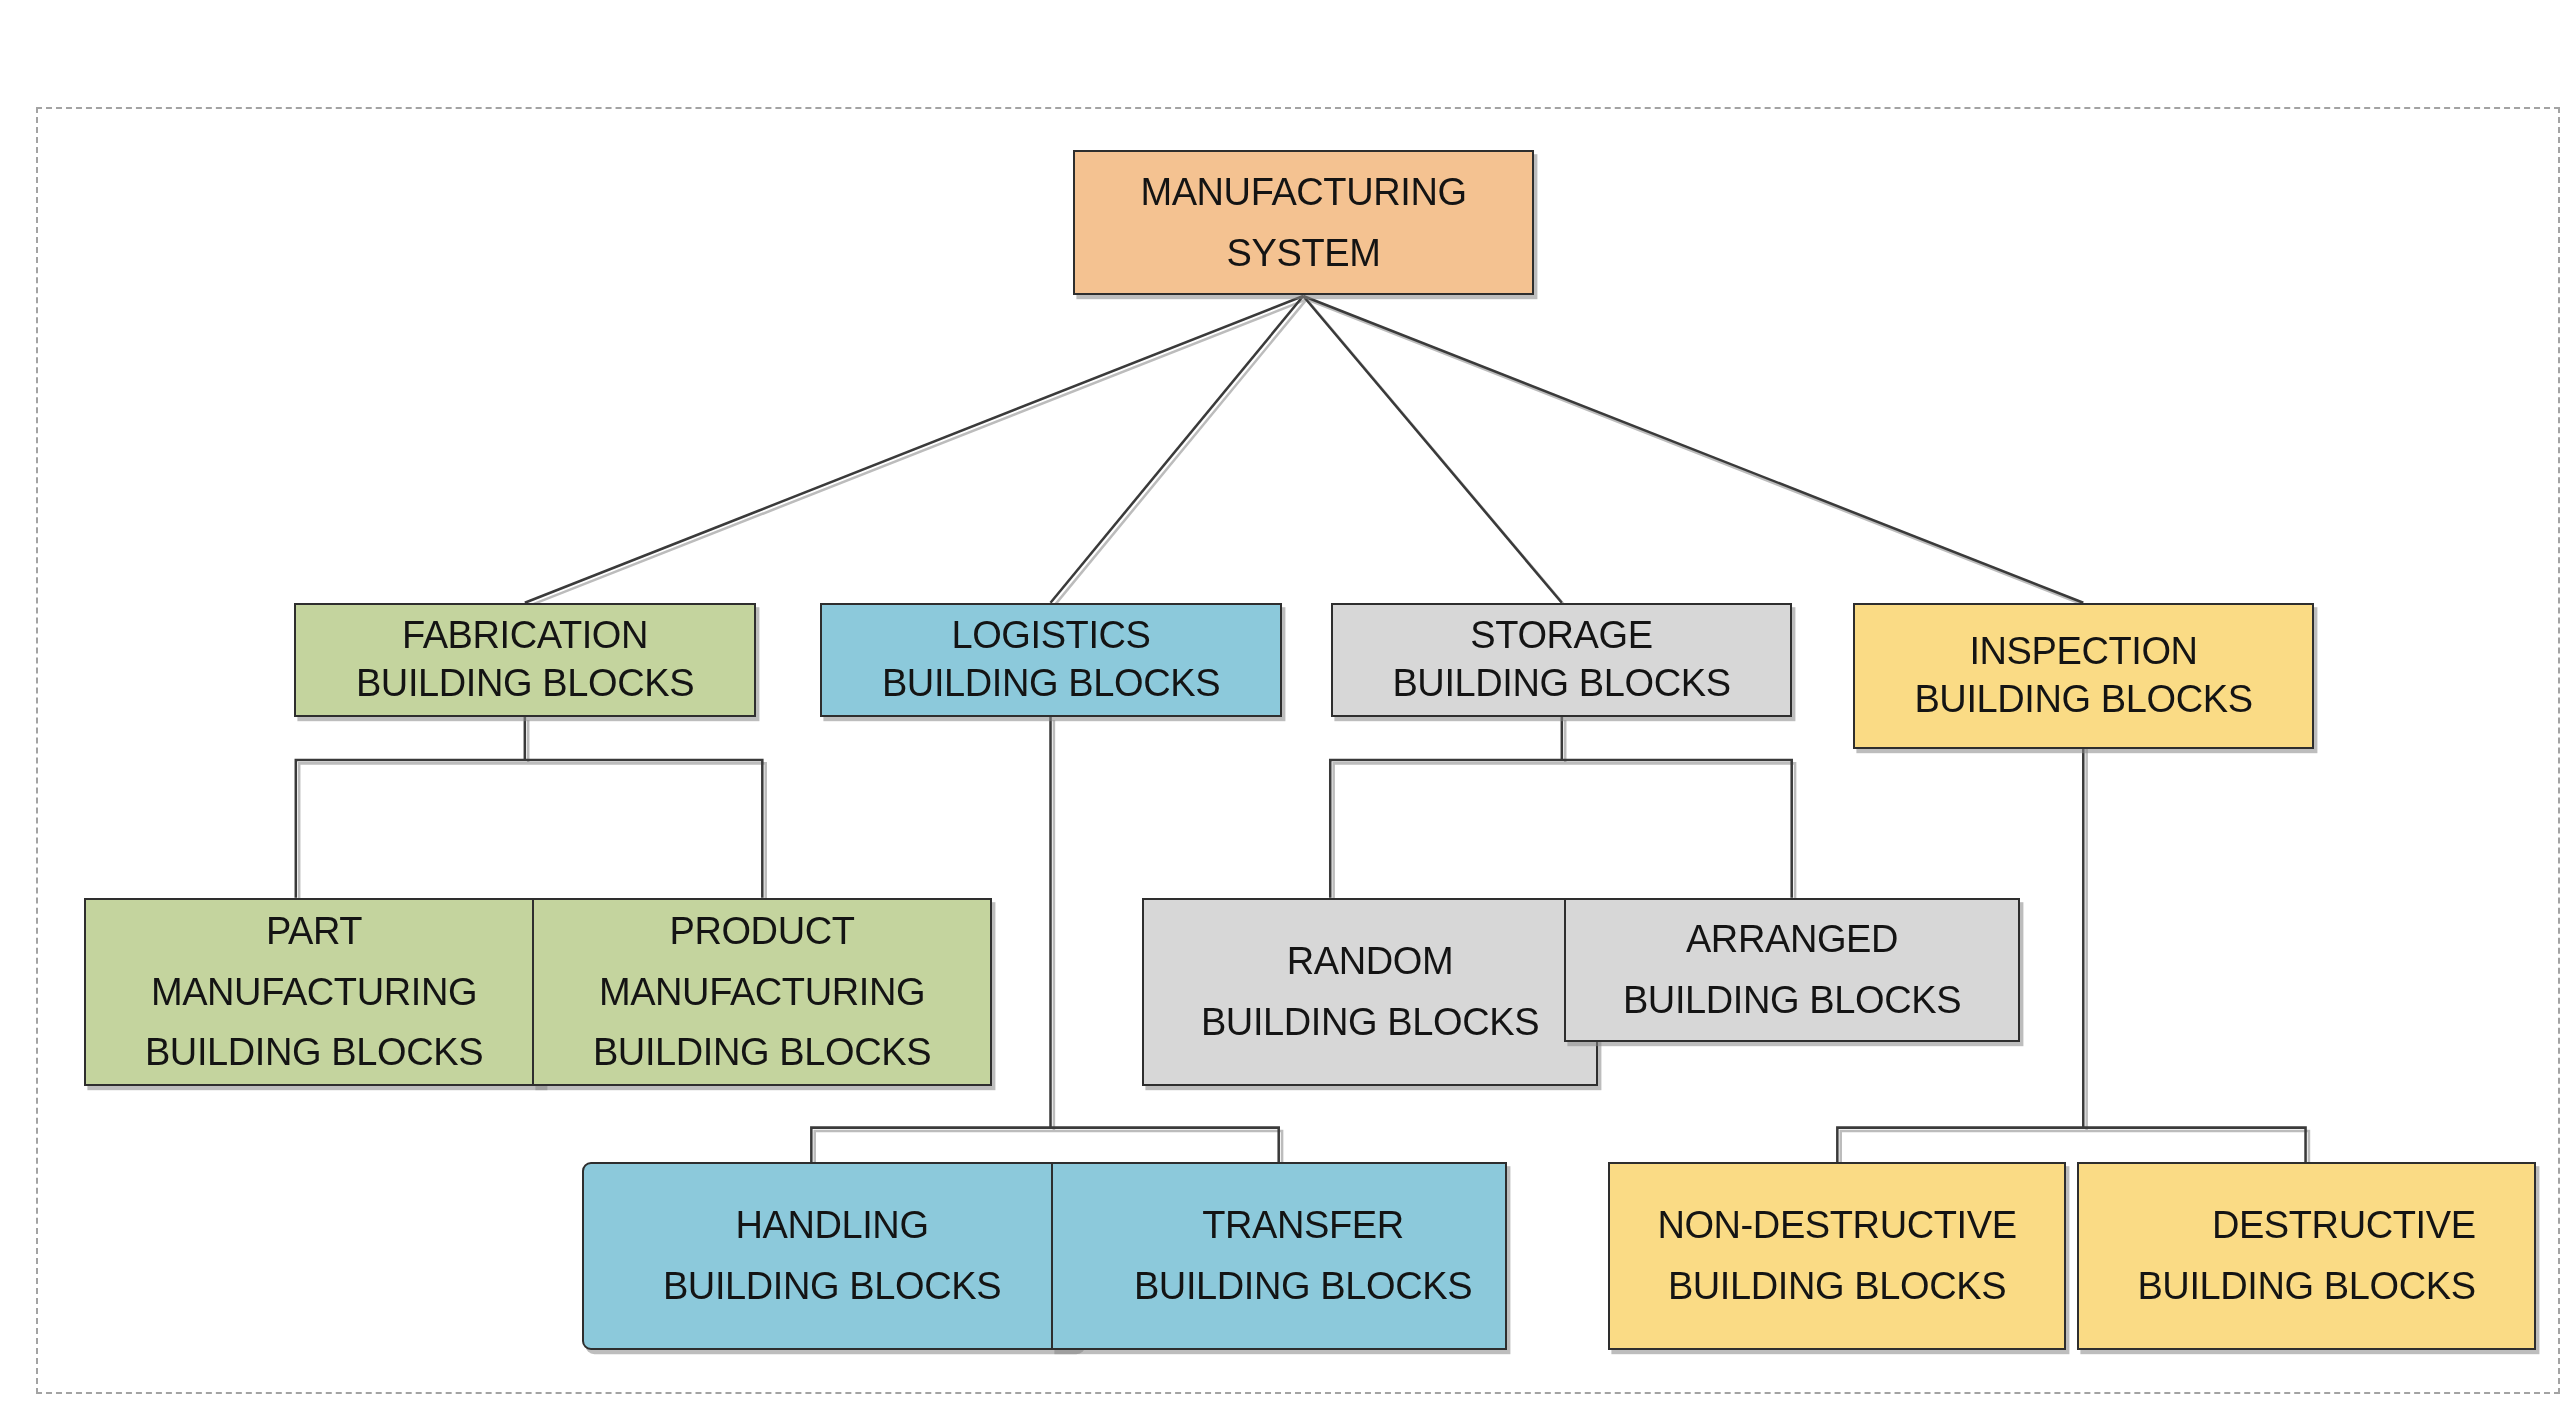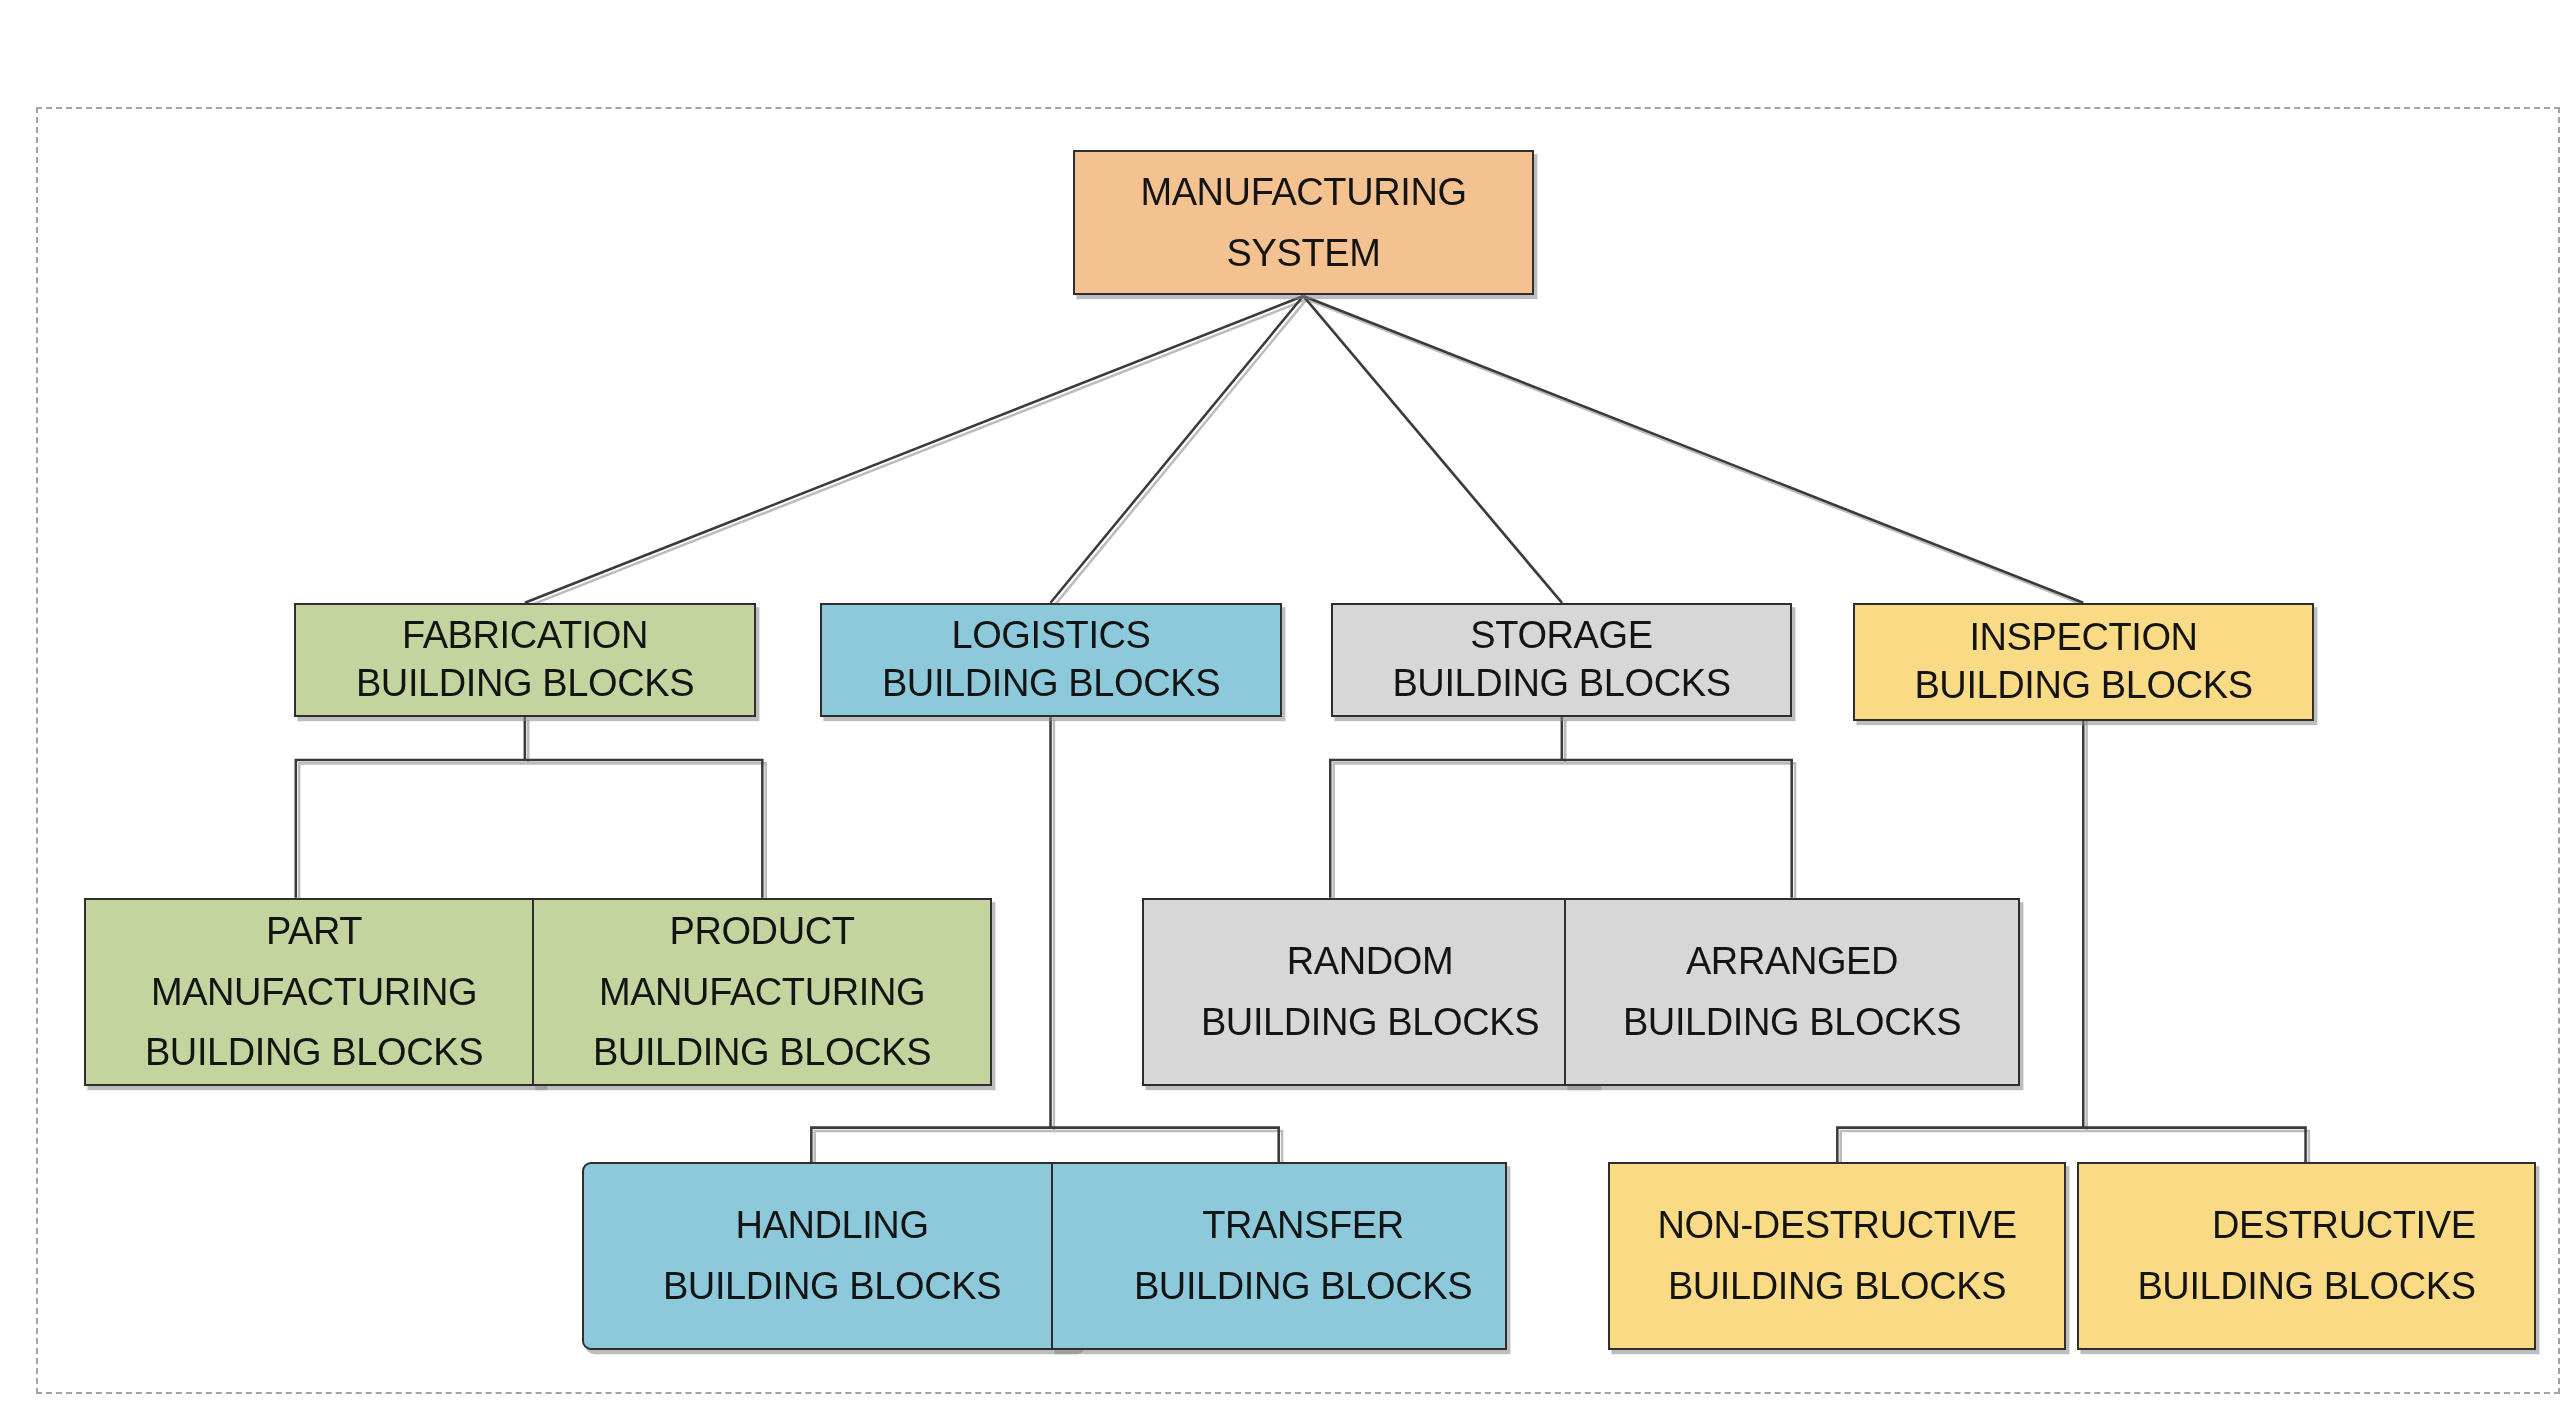--- a/index.html
+++ b/index.html
@@ -93,35 +93,35 @@
 
   <div class="node lh-tight" style="left: 294px; top: 603px; width: 462px; height: 114px; background-color: rgb(196, 212, 158);">FABRICATION
 BUILDING BLOCKS</div>
 
   <div class="node lh-tight" style="left: 820px; top: 603px; width: 462px; height: 114px; background-color: rgb(140, 201, 219);">LOGISTICS
 BUILDING BLOCKS</div>
 
   <div class="node lh-tight" style="left: 1331px; top: 603px; width: 461px; height: 114px; background-color: rgb(215, 215, 215);">STORAGE
 BUILDING BLOCKS</div>
 
-  <div class="node lh-tight" style="left: 1853px; top: 603px; width: 461px; height: 118px; background-color: rgb(250, 219, 133);">INSPECTION
+  <div class="node lh-tight" style="left: 1853px; top: 603px; width: 461px; height: 146px; background-color: rgb(250, 219, 133);">INSPECTION
 BUILDING BLOCKS</div>
 
   <div class="node" style="left: 66px; top: 898px; width: 460px; height: 188px; background-color: rgb(196, 212, 158); margin-left: 18px;">PART
 MANUFACTURING
 BUILDING BLOCKS</div>
 
   <div class="node" style="left: 532px; top: 898px; width: 460px; height: 188px; background-color: rgb(196, 212, 158);">PRODUCT
 MANUFACTURING
 BUILDING BLOCKS</div>
 
   <div class="node" style="left: 1102px; top: 898px; width: 456px; height: 188px; background-color: rgb(215, 215, 215); margin-left: 40px;">RANDOM
 BUILDING BLOCKS</div>
 
-  <div class="node" style="left: 1564px; top: 898px; width: 456px; height: 188px; background-color: rgb(215, 215, 215);">ARRANGED
+  <div class="node" style="left: 1564px; top: 898px; width: 456px; height: 144px; background-color: rgb(215, 215, 215);">ARRANGED
 BUILDING BLOCKS</div>
 
   <div class="node" style="left: 582px; top: 1162px; width: 500px; height: 188px; background-color: rgb(140, 201, 219); border-radius: 9px;">HANDLING
 BUILDING BLOCKS</div>
 
   <div class="node" style="left: 1051px; top: 1162px; width: 456px; height: 188px; background-color: rgb(140, 201, 219); padding-left: 48px;">TRANSFER
 BUILDING BLOCKS</div>
 
   <div class="node" style="left: 1608px; top: 1162px; width: 458px; height: 188px; background-color: rgb(250, 219, 133);">NON-DESTRUCTIVE
 BUILDING BLOCKS</div>

